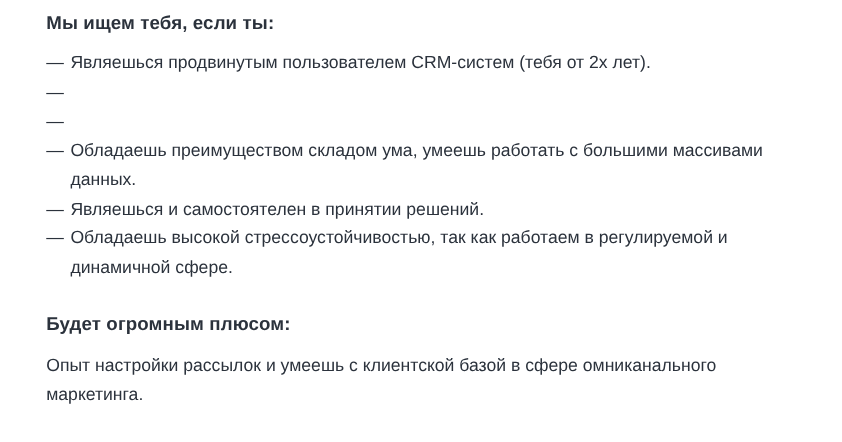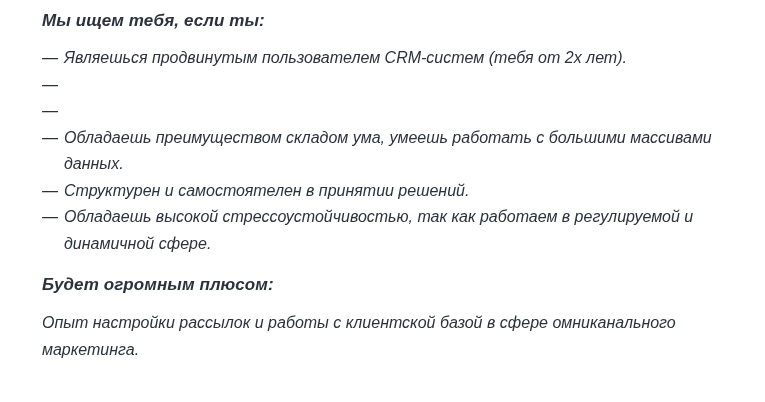--- a/index.html
+++ b/index.html
@@ -12,35 +12,34 @@
     height: 402px;
     overflow: hidden;
     font-family: "Liberation Sans", "DejaVu Sans", sans-serif;
     color: #2b323c;
   }
   .page {
     box-sizing: border-box;
     width: 765px;
     height: 402px;
     padding: 9px 20px 0 42px;
-    font-style: italic;
   }
   .section-heading {
     margin: 0;
     font-size: 17px;
     font-weight: 700;
     line-height: 24px;
     letter-spacing: 0.1px;
     color: #2b323c;
   }
   .heading-top {
     margin-bottom: 12px;
   }
   .heading-bonus {
-    margin-top: 16px;
+    margin-top: 26px;
     margin-bottom: 13px;
   }
   .req-list {
     list-style: none;
     margin: 0;
     padding: 0;
     font-size: 16px;
     line-height: 26.5px;
   }
   .req-item {
@@ -80,29 +79,29 @@
       <li class="req-item">
         <span class="dash">—</span>
       </li>
       <li class="req-item">
         <span class="dash">—</span>
         <span class="item-text">Обладаешь преимуществом складом ума, умеешь работать с большими массивами
 данных.</span>
       </li>
       <li class="req-item">
         <span class="dash">—</span>
-        <span class="item-text">Структурен и самостоятелен в принятии решений.</span>
+        <span class="item-text">Являешься и самостоятелен в принятии решений.</span>
       </li>
       <li class="req-item">
         <span class="dash">—</span>
         <span class="item-text">Обладаешь высокой стрессоустойчивостью, так как работаем в регулируемой и
 динамичной сфере.</span>
       </li>
     </ul>
   </section>
 
   <section>
     <h3 class="section-heading heading-bonus">Будет огромным плюсом:</h3>
-    <p class="bonus-paragraph">Опыт настройки рассылок и работы с клиентской базой в сфере омниканального
+    <p class="bonus-paragraph">Опыт настройки рассылок и умеешь с клиентской базой в сфере омниканального
 маркетинга.</p>
   </section>
 
 </div>
 
 </body></html>

